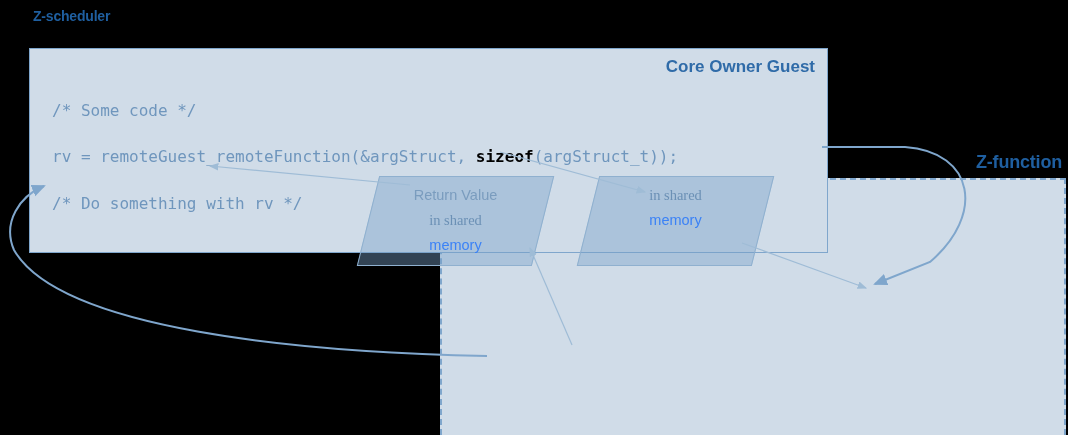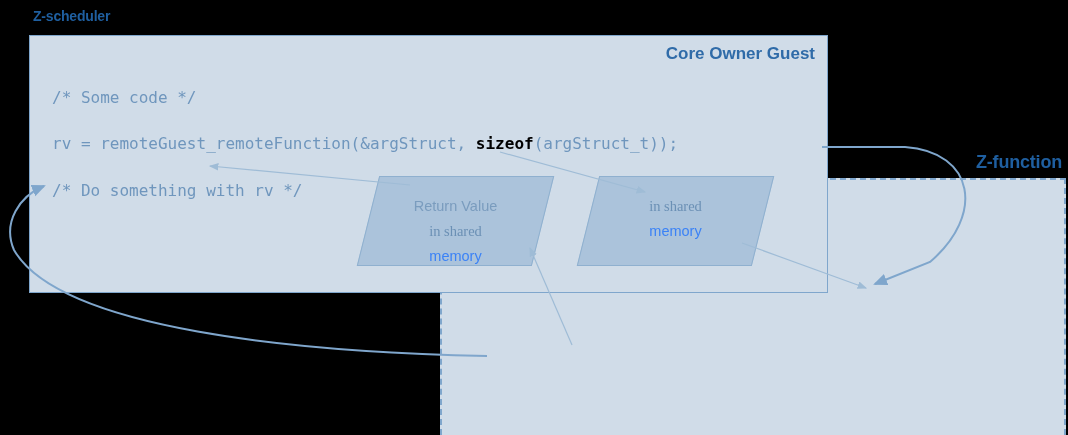--- a/index.html
+++ b/index.html
@@ -57,23 +57,23 @@
     font-size: 14px;
     font-weight: bold;
     color: #1f5fa0;
     letter-spacing: -0.2px;
   }
 
   
   #code-box {
     position: absolute;
     left: 29px;
-    top: 35px;
+    top: 48px;
     width: 799px;
-    height: 258px;
+    height: 205px;
     background: #d0dce8;
     border: 1.5px solid #7fa6cc;
     box-sizing: border-box;
     padding-left: 12px;
   }
   #code-box-title {
     position: absolute;
     right: 12px;
     top: 8px;
     font-size: 17px;
@@ -96,21 +96,21 @@
 
   
   .shm-box {
     position: absolute;
     width: 175px;
     height: 90px;
     text-align: center;
     color: #3b6f9e;
     font-size: 14.5px;
     line-height: 25px;
-    padding-top: 18px;
+    padding-top: 7px;
     box-sizing: border-box;
   }
   .shm-skew {
     position: absolute;
     inset: 0;
     transform: skewX(-14deg);
     background: rgba(120, 160, 200, 0.42);
     border: 1px solid #8fb0cf;
     box-sizing: border-box;
   }

